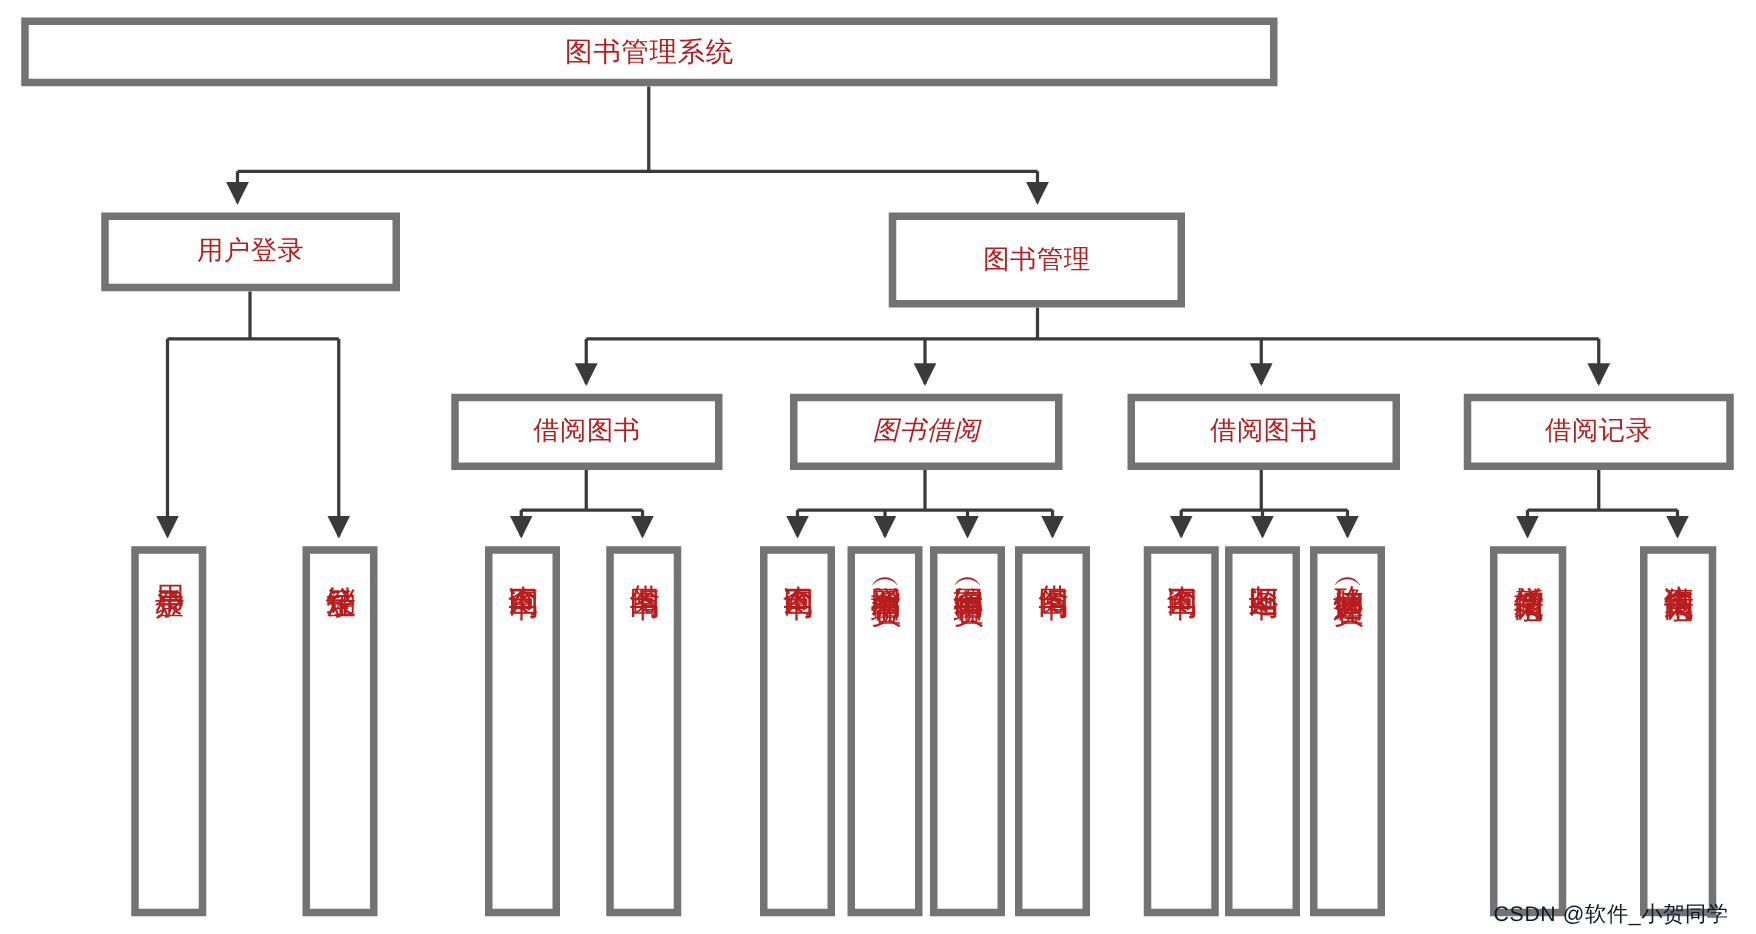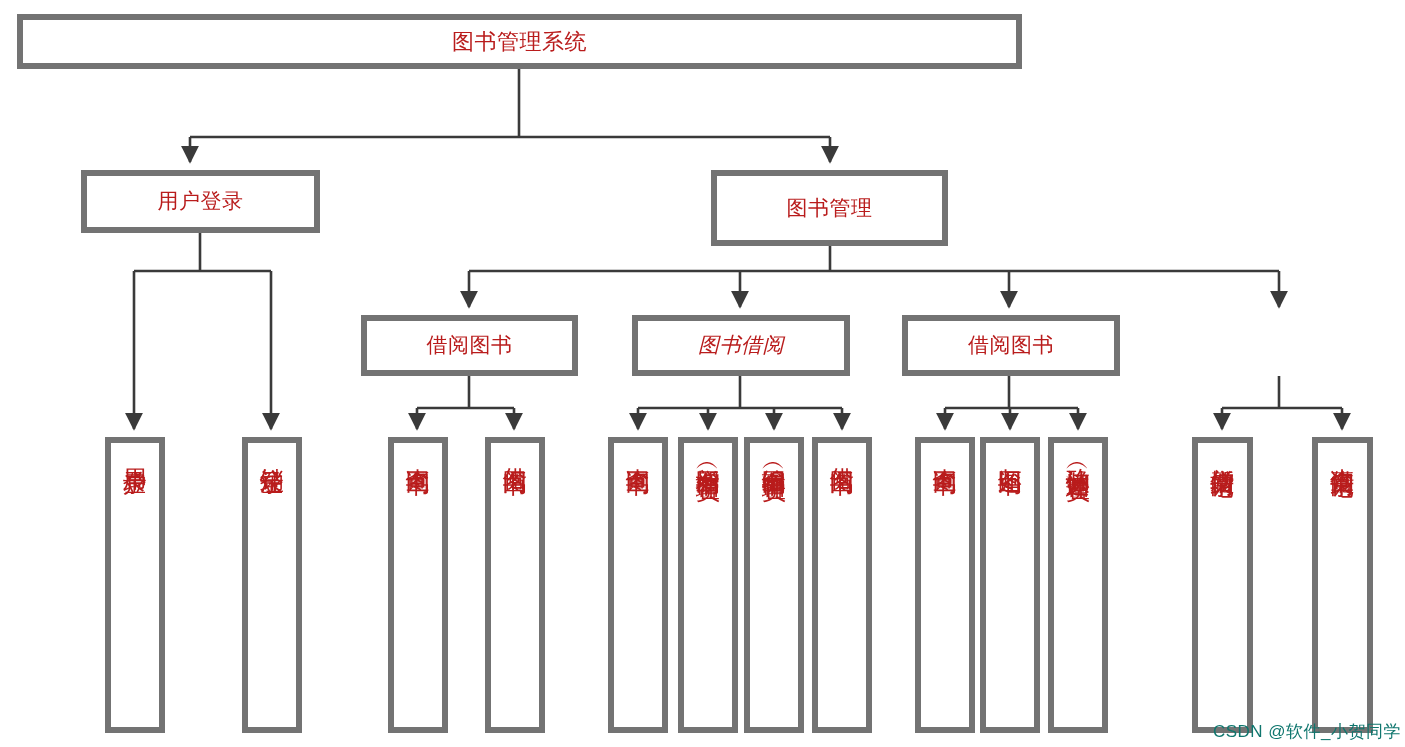--- a/index.html
+++ b/index.html
@@ -56,24 +56,24 @@
   .node.vert .label {
     writing-mode: vertical-rl;
     text-orientation: upright;
     font-size: 24px;
     line-height: 1.06;
     letter-spacing: 1.5px;
     white-space: nowrap;
   }
   .watermark {
     position: absolute;
-    right: 4px;
+    right: 22px;
     bottom: 4px;
     font-size: 17px;
-    color: #0f766e;
+    color: #0f172a;
     letter-spacing: 0.5px;
     white-space: nowrap;
     font-family: "Liberation Sans", "DejaVu Sans", sans-serif;
   }
 </style>
 </head>
 <body>
 
 <div id="diagram-root">
 
@@ -144,20 +144,23 @@
   </div>
 
   <div class="node horiz" style="left:632px; top:315px; width:218px; height:61px;font-style:italic;">
     <span class="label">图书借阅</span>
   </div>
 
   <div class="node horiz" style="left:902px; top:315px; width:218px; height:61px;">
     <span class="label">借阅图书</span>
   </div>
 
+  <div class="node horiz" style="left:1171px; top:315px; width:216px; height:61px;">
+    <span class="label">借阅记录</span>
+  </div>
 
   <div class="node vert" style="left:105px; top:437px; width:60px; height:296px;">
     <span class="label">用户登录</span>
   </div>
 
   <div class="node vert" style="left:242px; top:437px; width:60px; height:296px;">
     <span class="label">注销登录</span>
   </div>
 
   <div class="node vert" style="left:388px; top:437px; width:60px; height:296px;">

